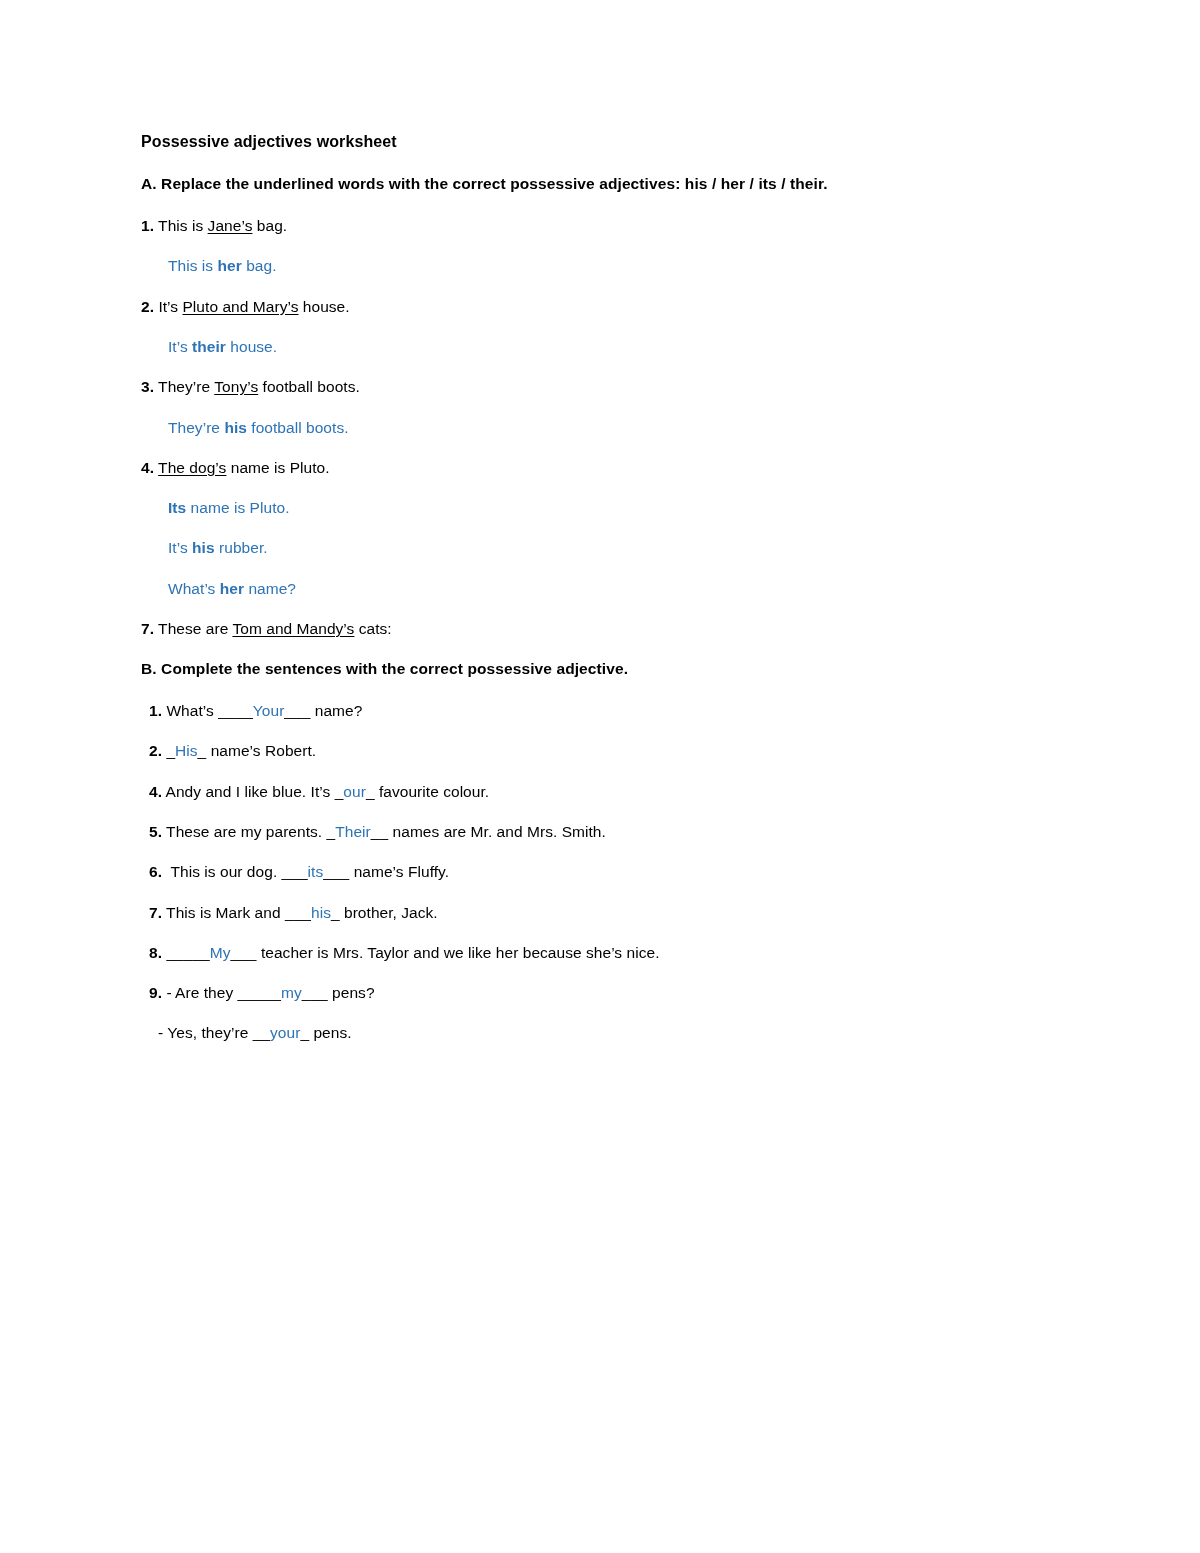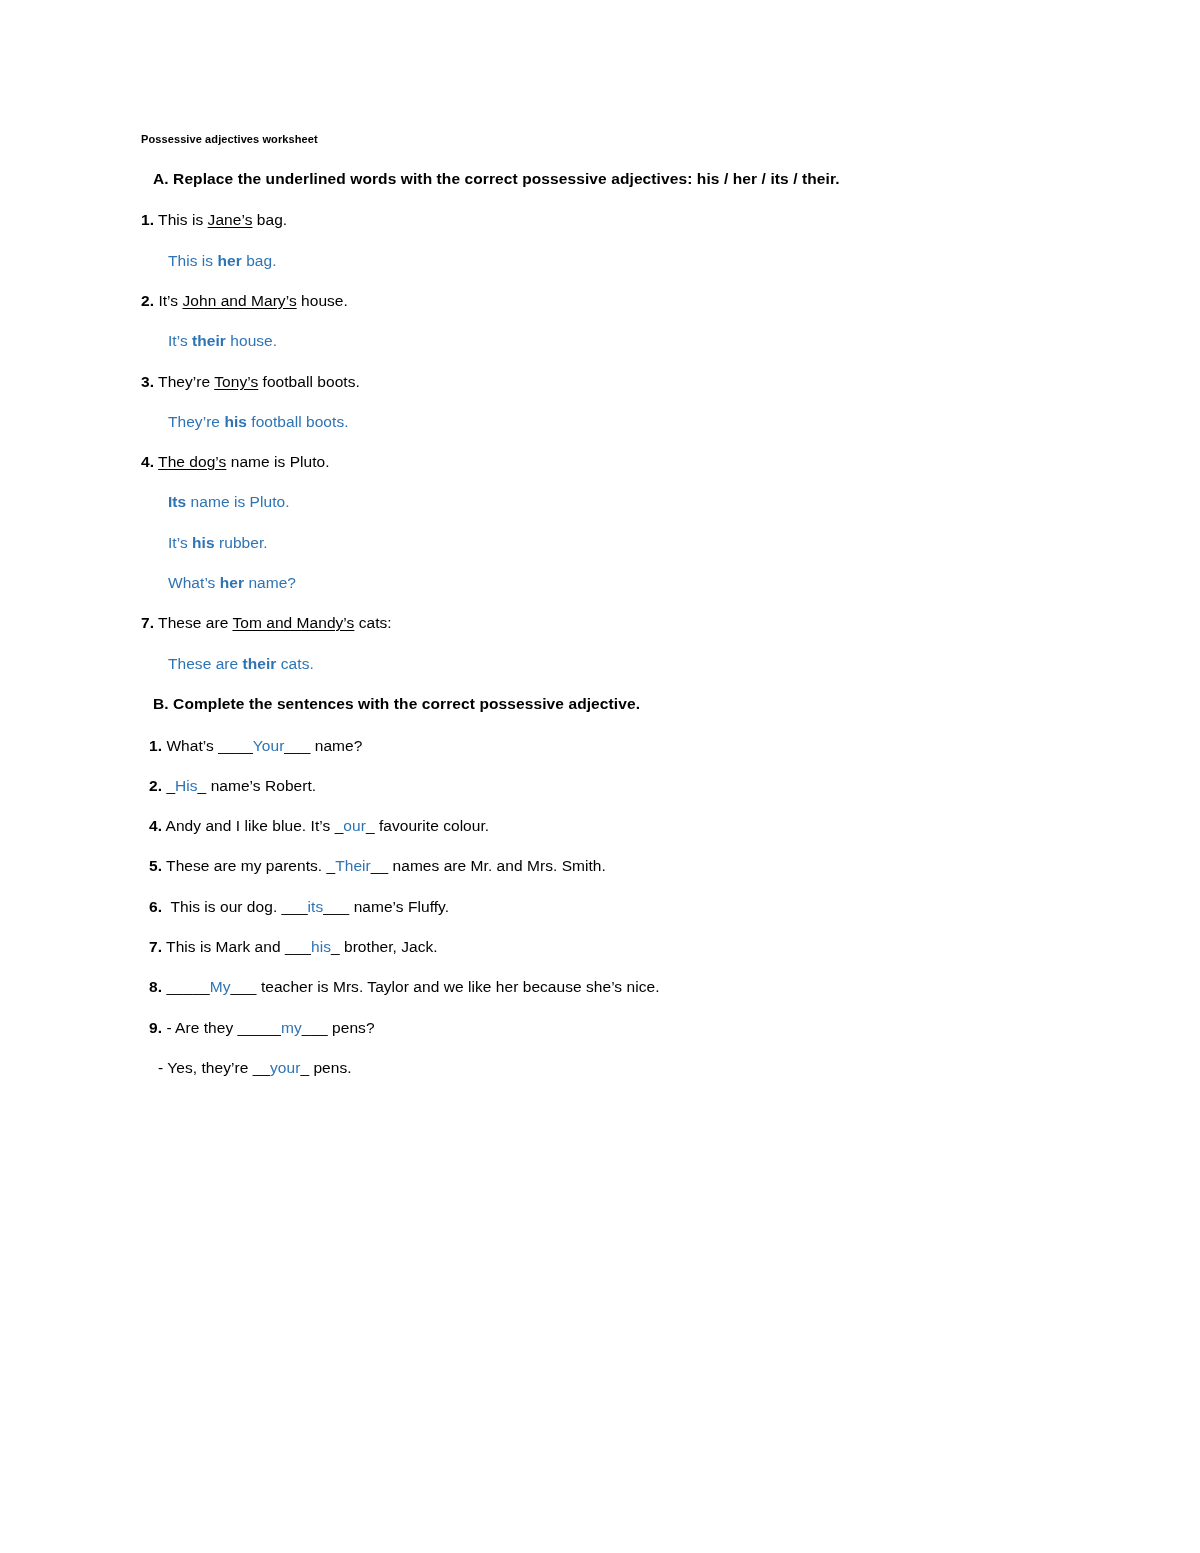--- a/index.html
+++ b/index.html
@@ -16,31 +16,31 @@
   }
   .page {
     position: relative;
     width: 1200px;
     height: 1553px;
     background: #ffffff;
     box-sizing: border-box;
     padding: 133px 140px 0 141px;
   }
   .doc-title {
-    font-size: 11px;
+    font-size: 16px;
     font-weight: bold;
     line-height: 1.15;
     margin: 0 0 24px 0;
     letter-spacing: 0.1px;
   }
   .section-heading {
     font-size: 15.5px;
     font-weight: bold;
     line-height: 1.15;
-    margin: 0 0 24px 12px;
+    margin: 0 0 24px 0;
     letter-spacing: 0.1px;
   }
   .q-line {
     font-size: 15.5px;
     line-height: 1.18;
     margin: 0 0 22px 0;
     letter-spacing: 0.05px;
   }
   .q-num {
     font-weight: bold;
@@ -95,21 +95,21 @@
     <p class="q-line">
       <span class="q-num">1.</span>
       <span>This is </span><u class="target">Jane’s</u><span> bag.</span>
     </p>
     <p class="a-line">
       <span>This is </span><span class="key">her</span><span> bag.</span>
     </p>
 
     <p class="q-line">
       <span class="q-num">2.</span>
-      <span>It’s </span><u class="target">John and Mary’s</u><span> house.</span>
+      <span>It’s </span><u class="target">Pluto and Mary’s</u><span> house.</span>
     </p>
     <p class="a-line">
       <span>It’s </span><span class="key">their</span><span> house.</span>
     </p>
 
     <p class="q-line">
       <span class="q-num">3.</span>
       <span>They’re </span><u class="target">Tony’s</u><span> football boots.</span>
     </p>
     <p class="a-line">
@@ -128,23 +128,20 @@
       <span>It’s </span><span class="key">his</span><span> rubber.</span>
     </p>
 
     <p class="a-line">
       <span>What’s </span><span class="key">her</span><span> name?</span>
     </p>
 
     <p class="q-line">
       <span class="q-num">7.</span>
       <span>These are </span><u class="target">Tom and Mandy’s</u><span> cats:</span>
-    </p>
-    <p class="a-line">
-      <span>These are </span><span class="key">their</span><span> cats.</span>
     </p>
 
   </div>
 
   <p class="section-heading sec-b-gap">B. Complete the sentences with the correct possessive adjective.</p>
 
   <div>
 
     <p class="b-line">
       <span class="q-num">1.</span><span class="blank"> </span><span>What’s </span><span class="blank"><span class="rule">____</span><span class="fillword">Your</span><span class="rule">___</span></span><span> name?</span>

